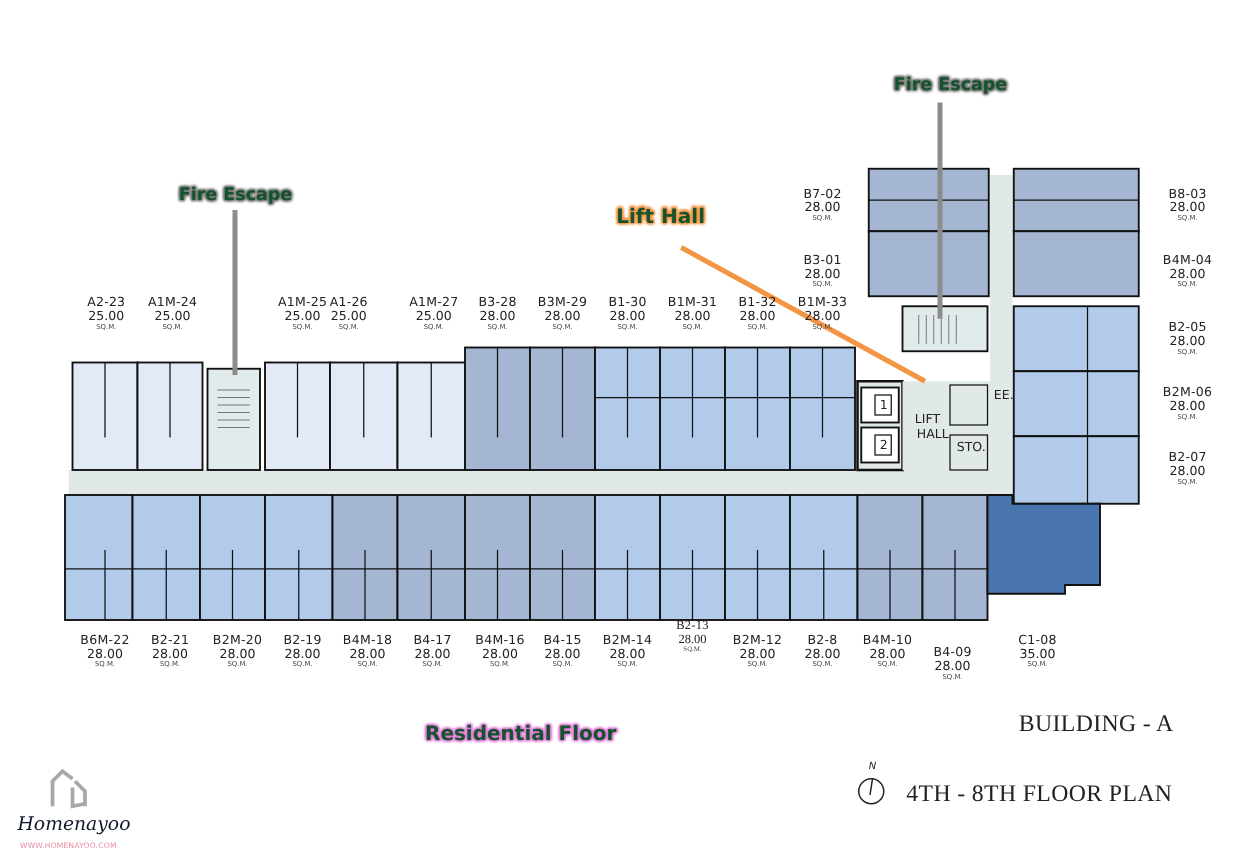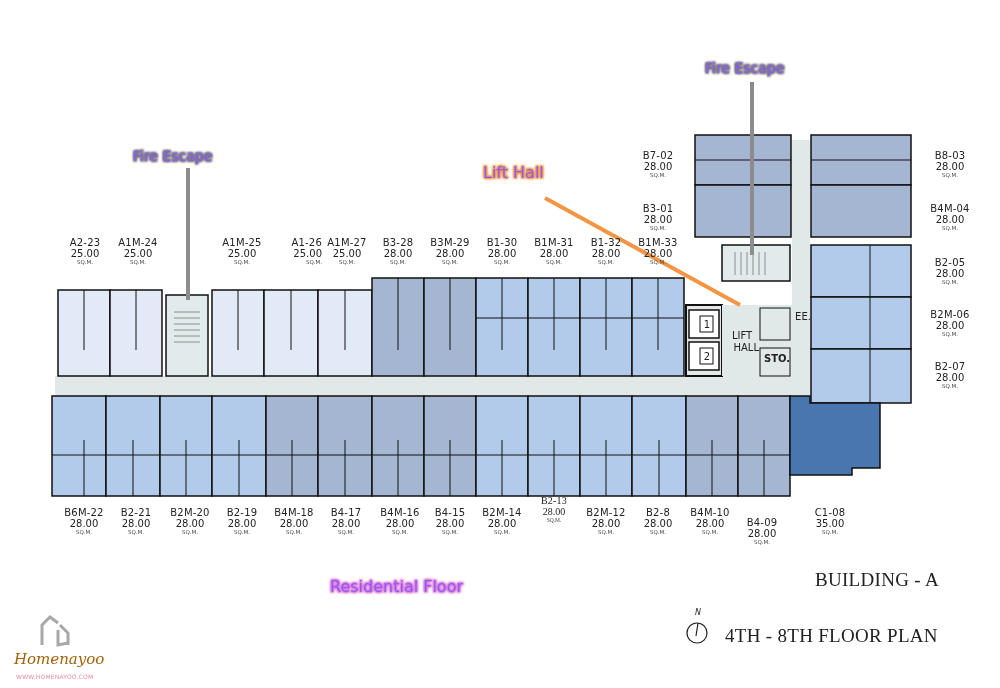--- a/index.html
+++ b/index.html
@@ -2,27 +2,27 @@
 <html><head>
 <meta charset="utf-8">
 <style>
   html,body{margin:0;padding:0;background:#ffffff;}
   body{width:1000px;height:688px;position:relative;overflow:hidden;font-family:"DejaVu Sans",sans-serif;}
   #plan{position:absolute;left:0;top:0;width:1000px;height:688px;}
   .unit-label{position:absolute;text-align:center;width:60px;color:#222;line-height:1;}
   .unit-label .uid{font-size:10px;display:block;letter-spacing:0.2px;}
   .unit-label .uarea{font-size:10px;display:block;margin-top:1px;}
   .unit-label .uunit{font-size:5.5px;display:block;margin-top:1px;color:#444;}
-  .callout{position:absolute;font-family:"DejaVu Sans",sans-serif;font-weight:normal;color:#8b5cf6;white-space:nowrap;}
+  .callout{position:absolute;font-family:"DejaVu Sans",sans-serif;font-weight:bold;color:#14532d;white-space:nowrap;margin-left:10px;}
   .callout.fire{font-size:14px;text-shadow:0 0 2px #777,0 0 3px #777,1px 1px 2px #777,-1px -1px 2px #777,1px -1px 2px #777,-1px 1px 2px #777;}
   .callout.lift{font-size:16px;text-shadow:0 0 2px #f39543,0 0 3px #f39543,1px 1px 2px #f39543,-1px -1px 2px #f39543,1px -1px 2px #f39543,-1px 1px 2px #f39543;}
   .callout.res{font-size:16px;text-shadow:0 0 2px #e07ad6,0 0 3px #e07ad6,1px 1px 2px #e07ad6,-1px -1px 2px #e07ad6,1px -1px 2px #e07ad6,-1px 1px 2px #e07ad6;}
   .title{position:absolute;font-family:Liberation Serif, serif;color:#222;font-size:19px;letter-spacing:0.3px;}
   .room-text{position:absolute;font-size:10px;color:#222;text-align:center;line-height:1.1;}
-  .logo-text{position:absolute;font-family:"DejaVu Serif",serif;font-style:italic;color:#a16207;font-size:15px;}
+  .logo-text{position:absolute;font-family:"DejaVu Serif",serif;font-style:italic;color:#0f172a;font-size:15px;}
   .logo-url{position:absolute;font-size:6px;color:#e88ca0;letter-spacing:0.2px;}
 </style>
 </head>
 <body>
 
 <svg id="plan" viewBox="0 0 1000 688" xmlns="http://www.w3.org/2000/svg">
 
   <rect x="55" y="376" width="755" height="20" fill="#e0e8e8"></rect>
   <rect x="792" y="140" width="18" height="256" fill="#e0e8e8"></rect>
 
@@ -145,21 +145,21 @@
     <path d="M58 630 L58 645 L68 643"></path>
     <path d="M60 625 L68 633 L68 645"></path>
   </g>
 </svg>
 
 <div class="room-text" style="left:701px;top:319px;width:12px;">1</div>
 <div class="room-text" style="left:701px;top:351px;width:12px;">2</div>
 <div class="room-text" style="left:727px;top:330px;width:30px;">LIFT</div>
 <div class="room-text" style="left:725px;top:342px;width:34px;text-align:right;">HALL</div>
 <div class="room-text" style="left:768px;top:311px;width:22px;margin-left:24px;">EE.</div>
-<div class="room-text" style="left:763px;top:353px;width:28px;font-weight:bold;">STO.</div>
+<div class="room-text" style="left:763px;top:353px;width:28px;">STO.</div>
 
 <div class="callout fire" style="left:133px;top:148px;">Fire Escape</div>
 <div class="callout fire" style="left:705px;top:60px;">Fire Escape</div>
 <div class="callout lift" style="left:483px;top:163px;">Lift Hall</div>
 <div class="callout res" style="left:330px;top:577px;">Residential Floor</div>
 
 <div class="title" style="left:815px;top:569px;">BUILDING - A</div>
 <div class="title" style="left:725px;top:625px;">4TH - 8TH FLOOR PLAN</div>
 <div class="room-text" style="left:694px;top:609px;width:8px;font-size:8px;font-style:italic;">N</div>
 
@@ -175,21 +175,21 @@
     <div class="unit-label" style="left: 108px; top: 238px;">
       <span class="uid">A1M-24</span>
       <span class="uarea">25.00</span>
       <span class="uunit">SQ.M.</span>
     </div>
     <div class="unit-label" style="left: 212px; top: 238px;">
       <span class="uid">A1M-25</span>
       <span class="uarea">25.00</span>
       <span class="uunit">SQ.M.</span>
     </div>
-    <div class="unit-label" style="left: 262px; top: 238px; text-align: right;">
+    <div class="unit-label" style="left: 249px; top: 238px;">
       <span class="uid">A1-26</span>
       <span class="uarea">25.00</span>
       <span class="uunit">SQ.M.</span>
     </div>
     <div class="unit-label" style="left: 317px; top: 238px;">
       <span class="uid">A1M-27</span>
       <span class="uarea">25.00</span>
       <span class="uunit">SQ.M.</span>
     </div>
     <div class="unit-label" style="left: 368px; top: 238px;">

